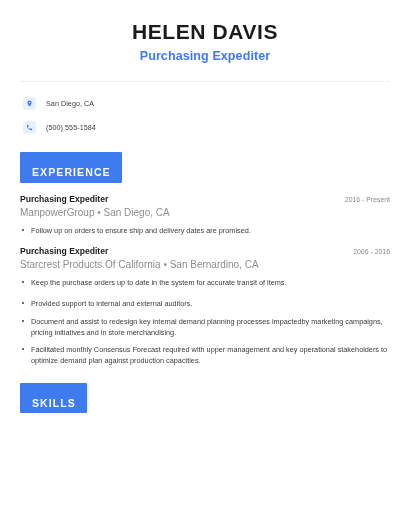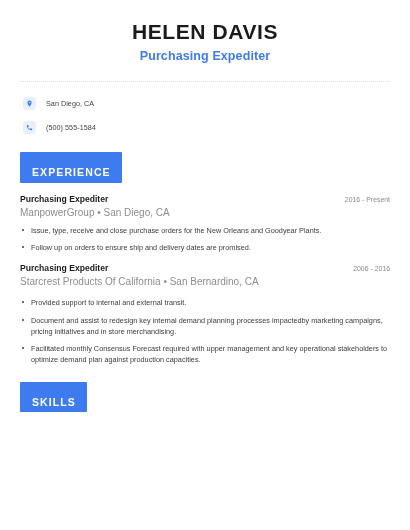--- a/index.html
+++ b/index.html
@@ -178,38 +178,38 @@
 
     <div class="exp-list">
 
       <div class="exp-item">
         <div class="exp-head">
           <span class="exp-role">Purchasing Expediter</span>
           <span class="exp-dates">2016 - Present</span>
         </div>
         <div class="exp-company">ManpowerGroup • San Diego, CA</div>
         <ul class="bullets">
-          <li>Issue, type, receive and close purchase orders for the New Orleans and Goodyear Plants.</li>
           <li>Follow up on orders to ensure ship and delivery dates are promised.</li>
         </ul>
       </div>
 
       <div class="exp-item">
         <div class="exp-head">
           <span class="exp-role">Purchasing Expediter</span>
           <span class="exp-dates">2006 - 2016</span>
         </div>
         <div class="exp-company">Starcrest Products Of California • San Bernardino, CA</div>
         <ul class="bullets">
+          <li>Keep the purchase orders up to date in the system for accurate transit of items.</li>
         </ul>
       </div>
 
       <div class="exp-item">
         <ul class="bullets">
-          <li>Provided support to internal and external transit.</li>
+          <li>Provided support to internal and external auditors.</li>
           <li>Document and assist to redesign key internal demand planning processes impactedby marketing campaigns, pricing initiatives and in store merchandising.</li>
           <li>Facilitated monthly Consensus Forecast required with upper management and key operational stakeholders to optimize demand plan against production capacities.</li>
         </ul>
       </div>
 
     </div>
   </div>
 
   <div class="section">
     <span class="sec-badge">SKILLS</span>

